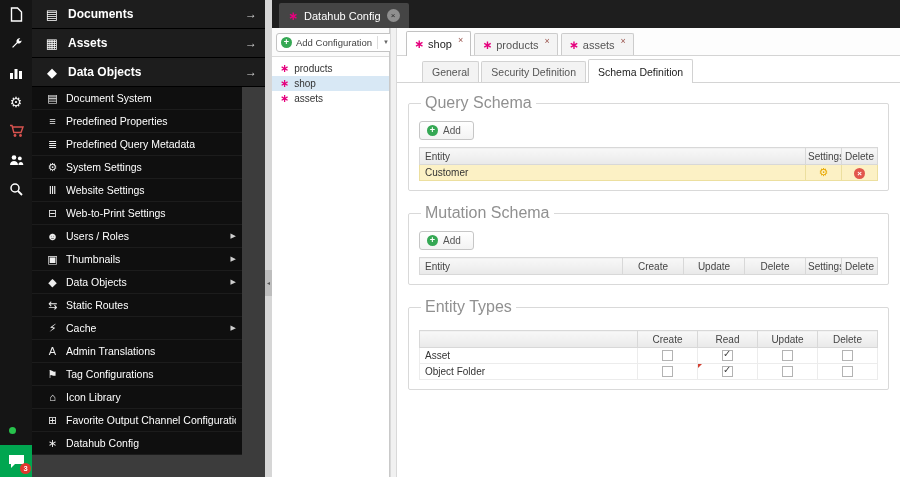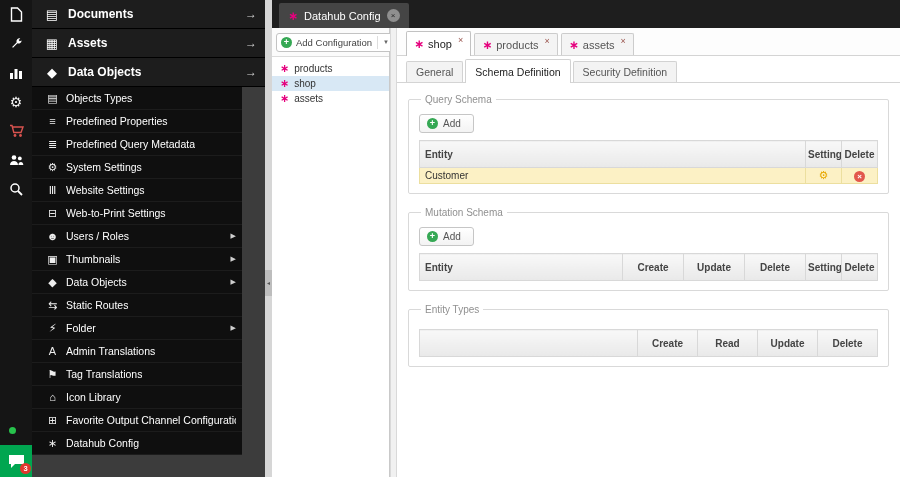--- a/index.html
+++ b/index.html
@@ -49,31 +49,31 @@
   .cfg-item.sel{background:#d8e8f5}
   .cfg-ic{color:#e5017d;font-size:11px;font-weight:700}
 
   
   #main{position:absolute;left:397px;top:28px;width:503px;height:449px;background:#fff}
   #tabbar{height:28px;border-bottom:1px solid #d4d4d4;display:flex;align-items:flex-end;padding-left:9px;background:#fdfdfd}
   .wtab{display:flex;align-items:center;gap:4px;border:1px solid #ccc;border-bottom:none;background:#f4f4f4;color:#555;font-size:11px;padding:0 7px;margin-right:3px;border-radius:2px 2px 0 0;height:22px;cursor:pointer}
   .wtab.active{background:#fff;color:#222;height:25px;margin-bottom:-1px;border-color:#c2c2c2}
   .w-ic{color:#e5017d;font-size:12px;font-weight:700}
   .w-cl{color:#9a554e;font-size:9px;margin-left:2px;position:relative;top:-4px;cursor:pointer}
-  #subtabbar{height:27px;border-bottom:1px solid #d4d4d4;display:flex;align-items:flex-end;padding-left:9px;background:#fff}
+  #subtabbar{height:27px;border-bottom:1px solid #d4d4d4;display:flex;align-items:flex-end;padding-left:25px;background:#fff}
   .stab{display:flex;align-items:center;border:1px solid #d2d2d2;border-bottom:none;background:#f3f3f3;color:#555;font-size:10.5px;padding:0 9px;margin-right:2px;border-radius:2px 2px 0 0;height:21px;cursor:pointer}
   .stab.active{background:#fff;color:#222;height:24px;margin-bottom:-1px}
   #content{padding:11px 11px 0 11px}
 
   fieldset{border:1px solid #d9d9d9;border-radius:2px;padding:7px 10px 9px;margin-bottom:13px}
-  legend{color:#909090;font-size:10px;padding:0 4px;margin-left:2px}
+  legend{color:#909090;font-size:16px;padding:0 4px;margin-left:2px}
   .addbtn{display:inline-flex;align-items:center;gap:5px;border:1px solid #c6c6c6;border-radius:3px;background:linear-gradient(#ffffff,#f3f3f3);padding:3px 12px 3px 7px;font-size:10px;color:#555;cursor:pointer}
 
   table{width:100%;border-collapse:collapse;margin-top:7px;font-size:10px;color:#333;table-layout:fixed}
-  th{background:linear-gradient(#f8f8f8,#e9e9e9);border:1px solid #d8d8d8;font-weight:700;color:#444;height:27px;padding:0 5px;text-align:left;overflow:hidden;white-space:nowrap}
+  th{background:linear-gradient(#f8f8f8,#e9e9e9);border:1px solid #d8d8d8;font-weight:400;color:#444;height:17px;padding:0 5px;text-align:left;overflow:hidden;white-space:nowrap}
   th.ctr{text-align:center;padding:0 2px}
   td{border:1px solid #ececec;height:16px;padding:0 5px;overflow:hidden;white-space:nowrap}
   tr.alt td{background:#f7f7f7}
   tr.selrow td{background:#fcf1c5;border-color:#ecdf9f}
   td.ctr{text-align:center;padding:0}
   .col-s{width:36px}.col-m{width:61px}.col-g{width:60px}
   .gear{color:#e8a800;font-size:11px;cursor:pointer}
   .delico{display:inline-block;width:11px;height:11px;border-radius:50%;background:#e2574c;color:#fff;font-size:8px;line-height:11px;text-align:center;font-weight:700;cursor:pointer}
   .chk{display:inline-block;width:11px;height:11px;border:1px solid #b3b3b3;background:#fff;position:relative;vertical-align:middle;cursor:pointer}
   .chk .mark{position:absolute;left:0;top:-3px;font-size:10px;color:#444}
@@ -148,21 +148,21 @@
       <span class="s-ar">→</span>
     </div>
     <div class="sec">
       <span class="s-ic">◆</span>
       <span>Data Objects</span>
       <span class="s-ar">→</span>
     </div>
     <div id="submenu">
       <div class="mi">
           <span class="mi-ic">▤</span>
-          <span class="mi-lb">Objects Types</span>
+          <span class="mi-lb">Document System</span>
         </div>
       <div class="mi">
           <span class="mi-ic">≡</span>
           <span class="mi-lb">Predefined Properties</span>
         </div>
       <div class="mi">
           <span class="mi-ic">≣</span>
           <span class="mi-lb">Predefined Query Metadata</span>
         </div>
       <div class="mi">
@@ -191,30 +191,30 @@
           <span class="mi-ic">◆</span>
           <span class="mi-lb">Data Objects</span>
           <span class="mi-ar">▶</span>
         </div>
       <div class="mi">
           <span class="mi-ic">⇆</span>
           <span class="mi-lb">Static Routes</span>
         </div>
       <div class="mi">
           <span class="mi-ic">⚡</span>
-          <span class="mi-lb">Folder</span>
+          <span class="mi-lb">Cache</span>
           <span class="mi-ar">▶</span>
         </div>
       <div class="mi">
           <span class="mi-ic">A</span>
           <span class="mi-lb">Admin Translations</span>
         </div>
       <div class="mi">
           <span class="mi-ic">⚑</span>
-          <span class="mi-lb">Tag Translations</span>
+          <span class="mi-lb">Tag Configurations</span>
         </div>
       <div class="mi">
           <span class="mi-ic">⌂</span>
           <span class="mi-lb">Icon Library</span>
         </div>
       <div class="mi">
           <span class="mi-ic">⊞</span>
           <span class="mi-lb">Favorite Output Channel Configurations</span>
         </div>
       <div class="mi">
@@ -278,25 +278,25 @@
       <div class="wtab">
         <span class="w-ic">∗</span>
         <span>assets</span>
         <span class="w-cl">×</span>
       </div>
     </div>
     <div id="subtabbar">
       <div class="stab">
           <span>General</span>
         </div>
+      <div class="stab">
+          <span>Security Definition</span>
+        </div>
       <div class="stab active">
           <span>Schema Definition</span>
-        </div>
-      <div class="stab">
-          <span>Security Definition</span>
         </div>
     </div>
 
     <div id="content">
 
       <fieldset>
         <legend>Query Schema</legend>
         <div class="addbtn">
           <span class="plus">+</span>
           <span>Add</span>
@@ -345,20 +345,34 @@
           <thead>
             <tr>
               <th></th>
               <th class="ctr col-g">Create</th>
               <th class="ctr col-g">Read</th>
               <th class="ctr col-g">Update</th>
               <th class="ctr col-g">Delete</th>
             </tr>
           </thead>
           <tbody>
+            <tr>
+              <td>Asset</td>
+              <td class="ctr"><span class="chk"><span class="mark"></span></span></td>
+              <td class="ctr"><span class="chk"><span class="mark">✓</span></span></td>
+              <td class="ctr"><span class="chk"><span class="mark"></span></span></td>
+              <td class="ctr"><span class="chk"><span class="mark"></span></span></td>
+            </tr>
+            <tr>
+              <td>Object Folder</td>
+              <td class="ctr"><span class="chk"><span class="mark"></span></span></td>
+              <td class="ctr rel"><span class="dirty"></span><span class="chk"><span class="mark">✓</span></span></td>
+              <td class="ctr"><span class="chk"><span class="mark"></span></span></td>
+              <td class="ctr"><span class="chk"><span class="mark"></span></span></td>
+            </tr>
           </tbody>
         </table>
       </fieldset>
 
     </div>
   </div>
 
 </div>
 
 </body></html>

